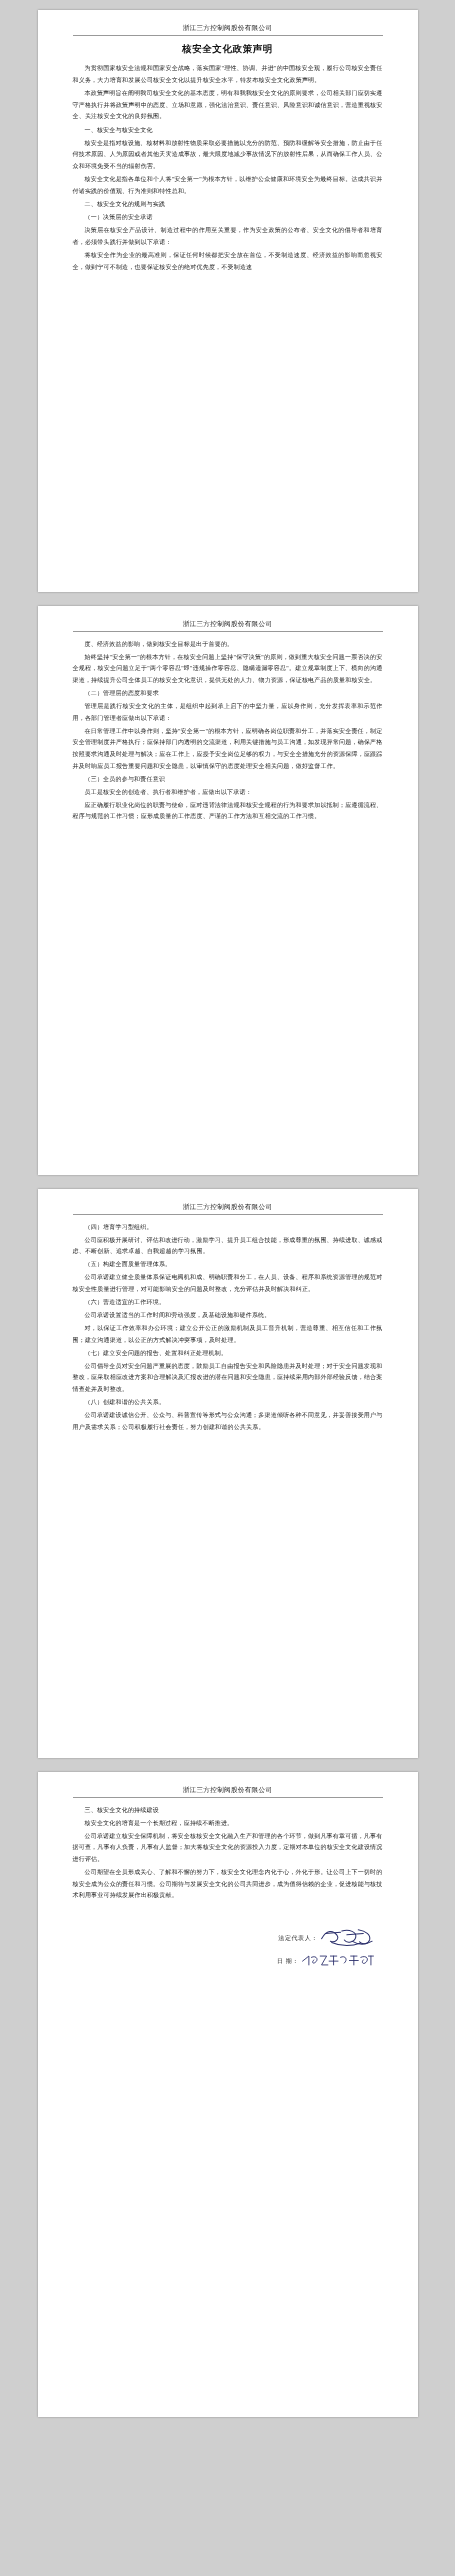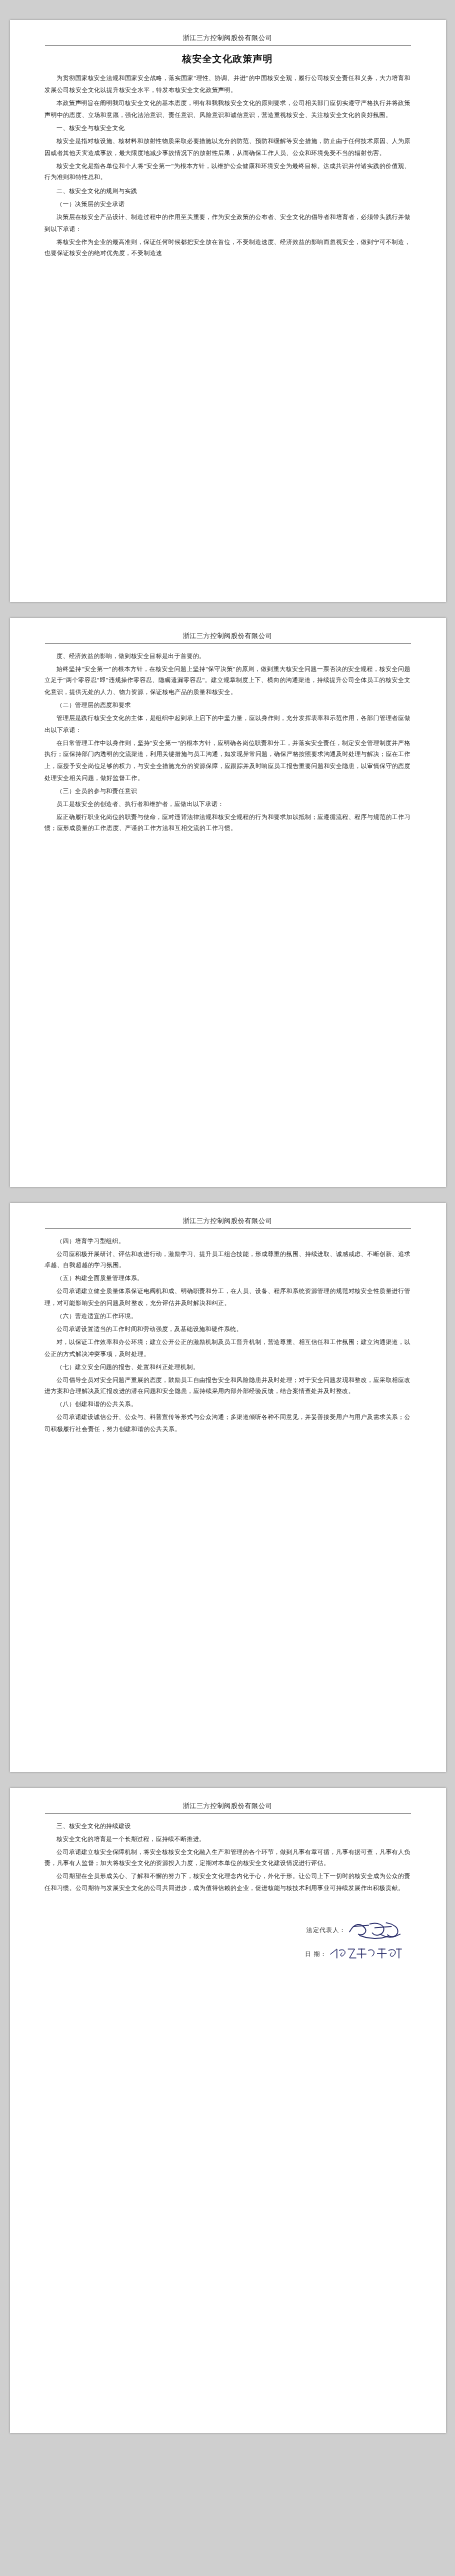--- a/index.html
+++ b/index.html
@@ -11,22 +11,22 @@
   #page {
     width: 455px;
     min-height: 2576px;
     margin: 0 auto;
     background: #cfcfcf;
     position: relative;
     padding-top: 3.8px;
     box-sizing: border-box;
   }
   .sheet {
-    width: 436px;
-    margin: 16px auto 14px auto;
+    width: 380px;
+    margin: 6px auto 14px auto;
     background: #ffffff;
     box-shadow: 0 0 1.9px rgba(0,0,0,0.35);
     box-sizing: border-box;
     padding: 14px 35px 16.4px 35px;
     position: relative;
   }
   .sheet-1 { min-height: 582px; }
   .sheet-2 { min-height: 569px; }
   .sheet-3 { min-height: 569px; }
   .sheet-4 { min-height: 645px; }

